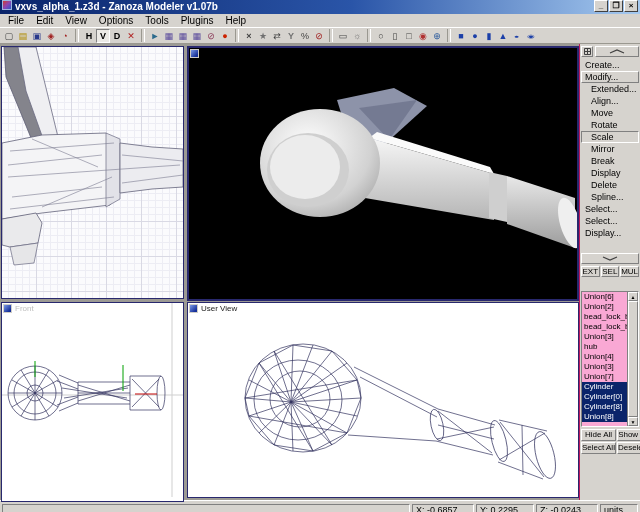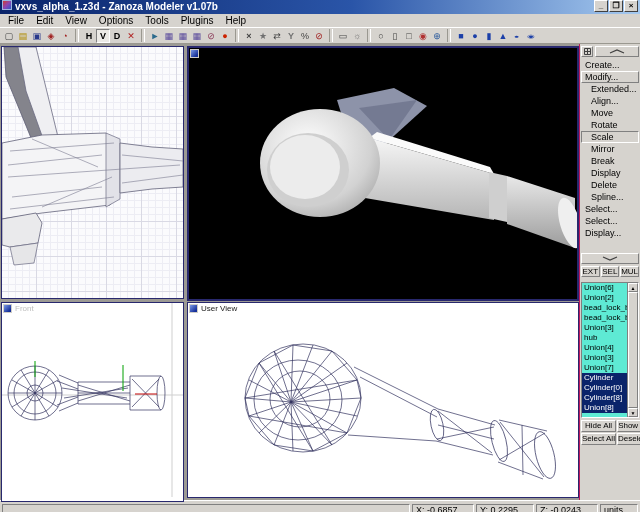--- a/index.html
+++ b/index.html
@@ -52,21 +52,21 @@
   .pbtn.wide{flex:1}
   .cmd{font-size:9px;height:12px;line-height:11px;padding-left:3px;border:1px solid transparent;
        box-sizing:border-box;white-space:nowrap}
   .cmd.indent{padding-left:9px}
   .cmd.raised{border-color:#fff #808080 #808080 #fff}
   .cmd.framed{border-color:#808080 #fff #fff #808080}
   .spacer{height:14px}
   .tabs{display:flex;gap:1px;margin-top:2px}
   .tab{flex:1;font-size:8px;height:11px;line-height:9px;text-align:center;padding:0;
        background:#d6d3ce;border:1px solid;border-color:#fff #808080 #808080 #fff}
-  .list{display:flex;height:134px;margin-top:5px;background:#5eead4;
+  .list{display:flex;height:134px;margin-top:14px;background:#f9a8d4;
         border:1px solid;border-color:#808080 #fff #fff #808080}
   .rows{flex:1;overflow:hidden}
   .row{font-size:8px;height:10px;line-height:10px;padding-left:2px;white-space:nowrap}
   .row.sel{background:#0a246a;color:#fff}
   .sbar{width:10px;display:flex;flex-direction:column;background:#c9c6c0;border-left:1px solid #808080}
   .sarr{height:9px;font-size:5px;line-height:8px;text-align:center;padding:0;
         background:#d6d3ce;border:1px solid;border-color:#fff #808080 #808080 #fff}
   .sthumb{flex:1;background:#d6d3ce;border:1px solid;border-color:#fff #808080 #808080 #fff}
   .pgrid{display:grid;grid-template-columns:1fr 1fr;gap:1px;margin-top:2px}
   .pg{font-size:8px;height:12px;line-height:10px;padding:0;background:#d6d3ce;

